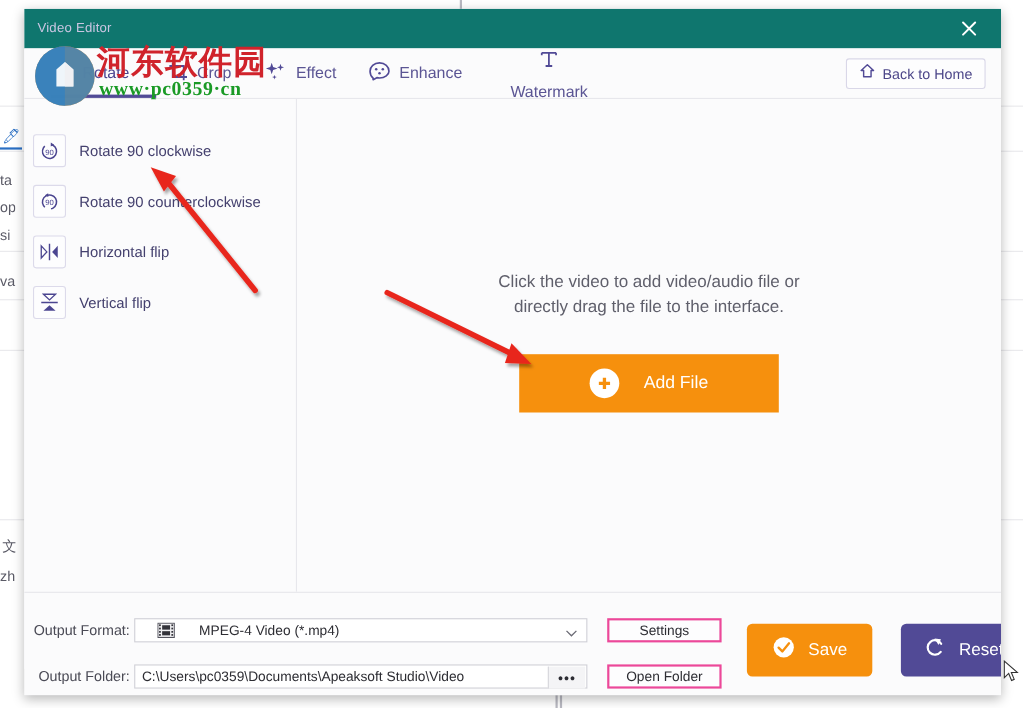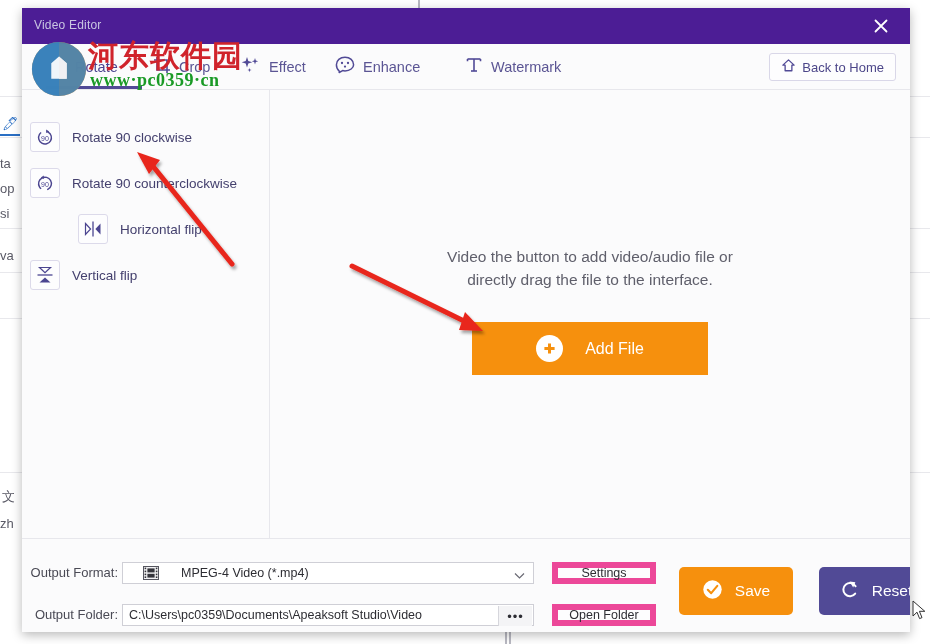--- a/index.html
+++ b/index.html
@@ -49,21 +49,21 @@
     background: #fbfbfc;
     box-shadow: 0 3px 10px rgba(0,0,0,0.28);
     overflow: hidden;
   }
 
   
   #title-bar {
     position: absolute;
     left: 0; top: 0;
     width: 100%; height: 36px;
-    background: #4c1d95;
+    background: #0f766e;
   }
   #title-text {
     position: absolute;
     left: 12px; top: 10px;
     font-size: 12px;
     color: #c9c6e2;
     letter-spacing: .2px;
   }
   #close-btn {
     position: absolute;
@@ -246,21 +246,21 @@
     background: #f4f4f6;
     border-left: 1px solid #d6d6dc;
     display: flex; align-items: center; justify-content: center;
     font-size: 13px; color: #2c2c33;
     letter-spacing: 1px;
     cursor: pointer;
   }
   .small-btn {
     position: absolute;
     height: 22px;
-    border: 6px solid #ec4899;
+    border: 2px solid #ec4899;
     background: #fdfdfe;
     display: flex; align-items: center; justify-content: center;
     font-size: 12.5px;
     color: #2d2d33;
     cursor: pointer;
   }
   #settings-btn { left: 530px; top: 23px; width: 104px; }
   #open-folder-btn { left: 530px; top: 65px; width: 104px; }
 
   .big-btn {
@@ -399,21 +399,21 @@
           <path d="M11 2.2 C6 2.2 2.4 5.6 2.4 9.7 C2.4 12.4 3.6 14.6 5.2 16 L5.2 17.5 L8.6 15.6
                    C9.4 15.8 10.2 15.9 11 15.9 C16 15.9 19.6 12.9 19.6 9.7 C19.6 5.6 16 2.2 11 2.2 Z" stroke="#514a96" stroke-width="1.5" fill="none" stroke-linejoin="round"></path>
           <circle cx="8" cy="8" r="1.15" fill="#514a96"></circle>
           <circle cx="14" cy="8" r="1.15" fill="#514a96"></circle>
           <circle cx="11" cy="11.6" r="1.15" fill="#514a96"></circle>
         </svg>
       </span>
       <span class="tab-label">Enhance</span>
     </div>
 
-    <div class="tab" style="left:440px;">
+    <div class="tab" style="left:440px;flex-direction:column;">
       <span>
         <svg width="20" height="20" viewBox="0 0 20 20">
           <path d="M3.5 4 L16.5 4" stroke="#514a96" stroke-width="1.6" fill="none"></path>
           <path d="M10 4 L10 16" stroke="#514a96" stroke-width="1.6" fill="none"></path>
           <path d="M7 16 L13 16" stroke="#514a96" stroke-width="1.6" fill="none"></path>
           <path d="M3.5 4 L3.5 6.2 M16.5 4 L16.5 6.2" stroke="#514a96" stroke-width="1.6" fill="none"></path>
         </svg>
       </span>
       <span class="tab-label">Watermark</span>
     </div>
@@ -448,21 +448,21 @@
         <span class="side-icon">
           <svg width="22" height="22" viewBox="0 0 22 22">
             <circle cx="11" cy="11.6" r="6.4" stroke="#4b4590" stroke-width="1.4" fill="none" stroke-dasharray="32 6" transform="rotate(-120 11 11.6) scale(-1,1) translate(-22,0)"></circle>
             <path d="M9.8 3.6 L6.8 5.5 L9.9 7.1" fill="#4b4590"></path>
             <text x="11" y="14.6" font-size="7" font-family="Liberation Sans, sans-serif" fill="#4b4590" text-anchor="middle">90</text>
           </svg>
         </span>
         <span class="side-label">Rotate 90 counterclockwise</span>
       </div>
 
-      <div class="side-item" style="top:122px;margin-left:48px;">
+      <div class="side-item" style="top:122px;">
         <span class="side-icon">
           <svg width="22" height="22" viewBox="0 0 22 22">
             <path d="M11 3.5 L11 18.5" stroke="#4b4590" stroke-width="1.3" fill="none"></path>
             <path d="M3.5 5.5 L8.6 11 L3.5 16.5 Z" stroke="#4b4590" stroke-width="1.2" fill="none"></path>
             <path d="M18.5 5.5 L13.4 11 L18.5 16.5 Z" fill="#4b4590"></path>
           </svg>
         </span>
         <span class="side-label">Horizontal flip</span>
       </div>
 
@@ -473,21 +473,21 @@
             <path d="M5.5 3.5 L11 8.6 L16.5 3.5 Z" stroke="#4b4590" stroke-width="1.2" fill="none"></path>
             <path d="M5.5 18.5 L11 13.4 L16.5 18.5 Z" fill="#4b4590"></path>
           </svg>
         </span>
         <span class="side-label">Vertical flip</span>
       </div>
     </div>
 
     <div id="drop-zone">
       <div id="drop-text">
-        <div>Video the button to add video/audio file or</div>
+        <div>Click the video to add video/audio file or</div>
         <div>directly drag the file to the interface.</div>
       </div>
       <div id="add-file-btn">
         <span class="plus-circle">
           <svg width="17" height="17" viewBox="0 0 17 17">
             <path d="M8.5 3.4 L8.5 13.6 M3.4 8.5 L13.6 8.5" stroke="#f6900d" stroke-width="3" stroke-linecap="butt"></path>
           </svg>
         </span>
         <span class="add-label">Add File</span>
       </div>

